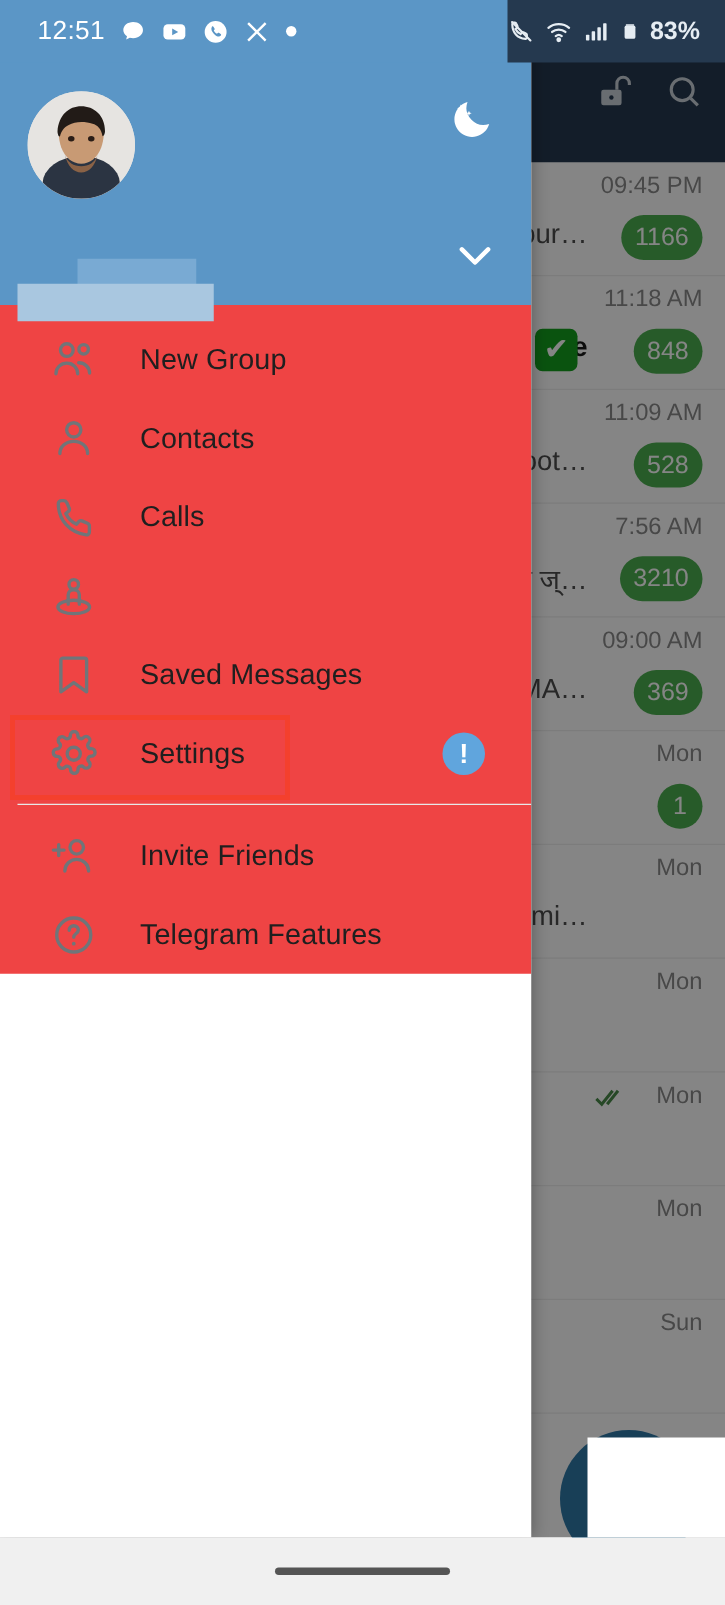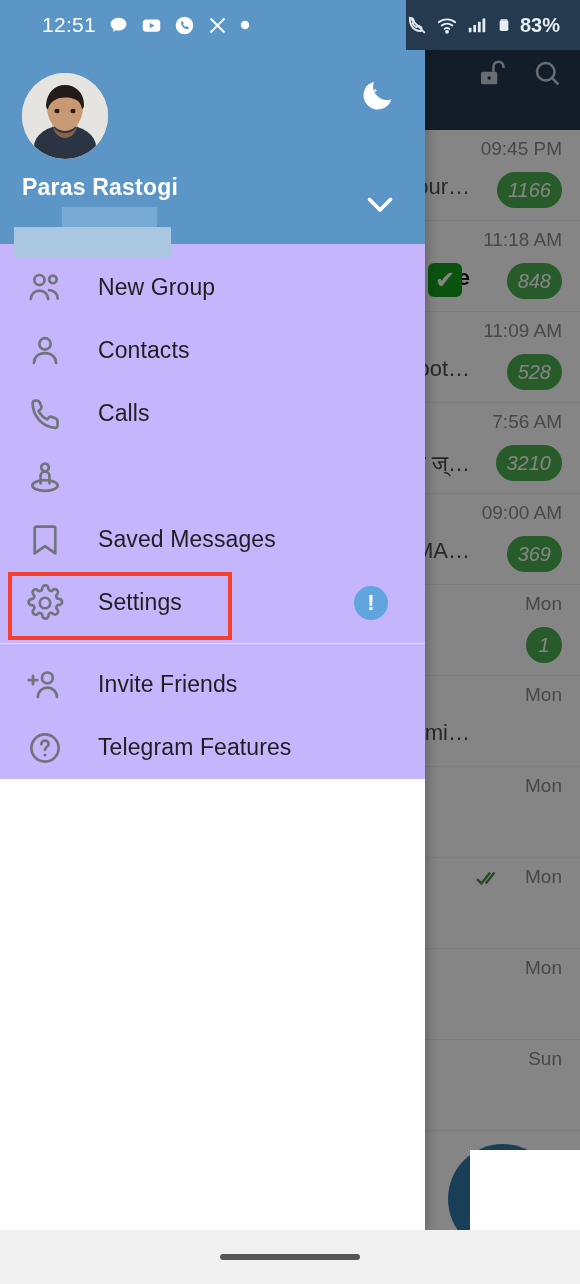--- a/index.html
+++ b/index.html
@@ -49,21 +49,21 @@
     font-size:22px; color:#4d4d4d;
     white-space:nowrap; overflow:hidden;
     text-align:right;
   }
   .chat-preview.bold { font-weight:bold; color:#1a1a1a; }
   .chat-badge {
     position:absolute; right:18px; top:42px;
     min-width:52px; height:36px; padding:0 11px;
     background:#4caf50; color:#ffffff;
     border-radius:18px;
-    font-size:20px; line-height:36px; text-align:center;font-style:italic;
+    font-size:20px; line-height:36px; text-align:center;
   }
   .chat-badge.small { min-width:36px; width:36px; padding:0; border-radius:50%; }
   .check-emoji {
     position:absolute; top:42px; right:118px;
     width:34px; height:34px; background:#15a01e;
     border-radius:6px; color:#fff; font-size:24px;
     line-height:34px; text-align:center;
   }
   #fab {
     position:absolute; right:22px; bottom:30px;
@@ -82,21 +82,21 @@
   
   #bottom-right-cover {
     position:absolute; right:0; bottom:54px;
     width:110px; height:80px; background:#ffffff;
   }
 
   
   #status-bar {
     position:absolute; top:0; left:0; right:0; height:50px;
     z-index:40;
-    display:flex; align-items:center;padding-left:12px;
+    display:flex; align-items:center;
   }
   #status-left {
     width:425px; height:50px; background:#5b96c6;
     display:flex; align-items:center; gap:12px;
     padding-left:30px; color:#ffffff;
   }
   #status-right {
     flex:1; height:50px; background:#25394f;
     display:flex; align-items:center; justify-content:flex-end; gap:8px;
     padding-right:20px; color:#e6edf3;
@@ -139,21 +139,21 @@
   }
   #phone-redaction-2 {
     position:absolute; left:14px; top:227px;
     width:157px; height:30px; background:#a9c7e0;
   }
   #chevron-down {
     position:absolute; right:27px; top:186px;
     width:36px; height:36px; color:#ffffff;
   }
 
-  #drawer-menu { padding-top:12px; background:#c4b5fd; }
+  #drawer-menu { padding-top:12px; background:#ef4444;padding-left:14px; }
   .menu-item {
     position:relative;
     height:63px;
     display:flex; align-items:center;
     padding-left:26px;
   }
   .menu-icon {
     width:38px; height:38px; color:#707579;
     flex:0 0 38px; display:block;
   }
@@ -294,21 +294,20 @@
     </div>
 
     <span id="moon-toggle">
       <svg viewBox="0 0 24 24" fill="currentColor">
         <path d="M20 14.5A8.2 8.2 0 0 1 9.6 4 8.5 8.5 0 1 0 20 14.5z"></path>
         <path d="M6.4 5.2l.5 1.3 1.3.5-1.3.5-.5 1.3-.5-1.3L4.6 7l1.3-.5z"></path>
         <path d="M10.3 8.1l.35.95.95.35-.95.35-.35.95-.35-.95L9 9.4l.95-.35z"></path>
       </svg>
     </span>
 
-    <div id="profile-name">Paras Rastogi</div>
     <div id="phone-redaction-1"></div>
     <div id="phone-redaction-2"></div>
 
     <span id="chevron-down">
       <svg viewBox="0 0 24 24" fill="none" stroke="currentColor" stroke-width="2.4" stroke-linecap="round" stroke-linejoin="round">
         <path d="M5 9l7 7 7-7"></path>
       </svg>
     </span>
   </div>
 

